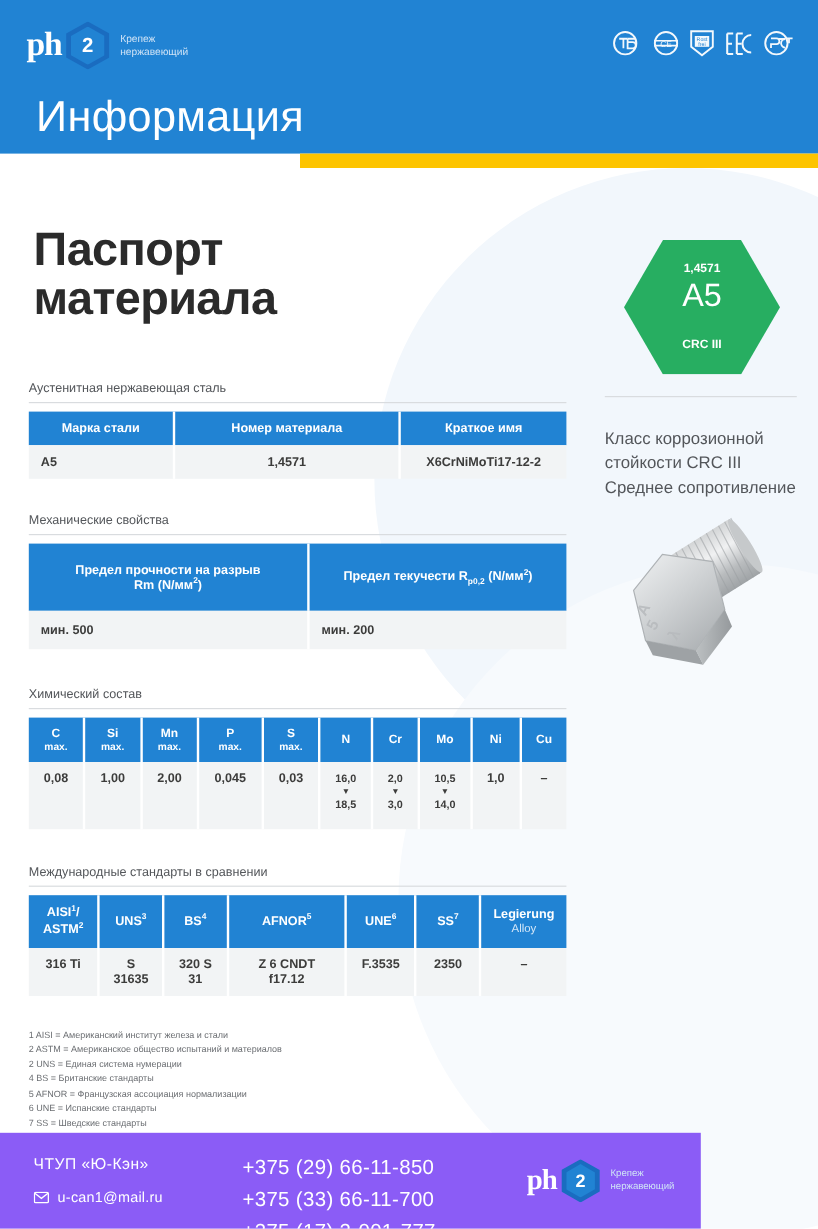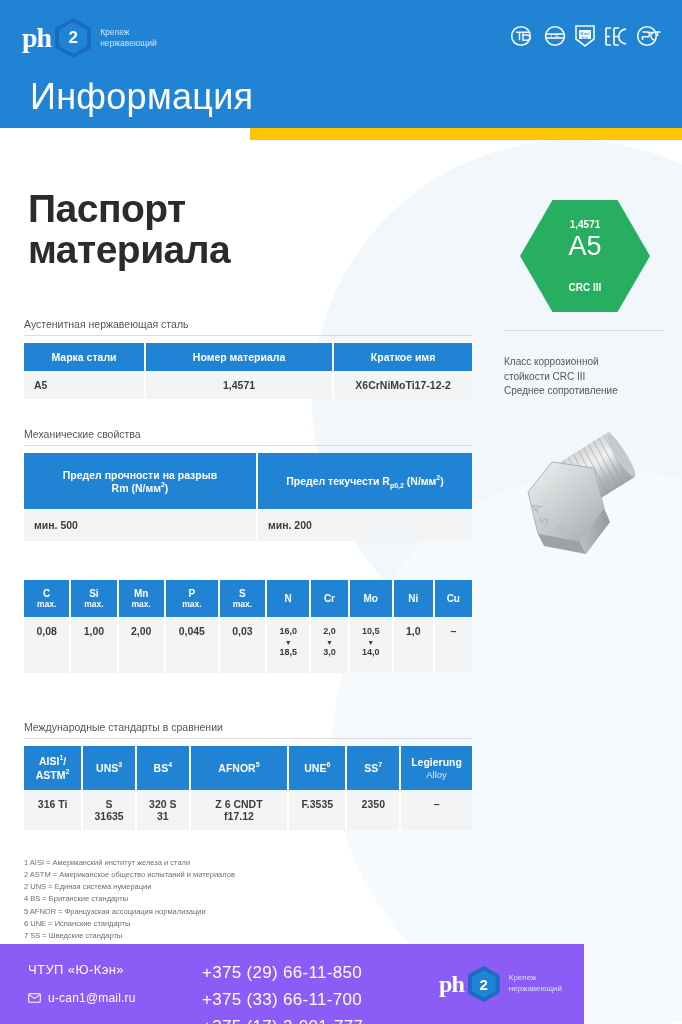--- a/index.html
+++ b/index.html
@@ -125,21 +125,21 @@
   }
   .hexbadge .bg {
     position:absolute; inset:0; background:#27ae61;
     clip-path:polygon(25% 0%,75% 0%,100% 50%,75% 100%,25% 100%,0% 50%);
   }
   .hexbadge .lbl-top { position:relative; color:#ffffff; font-size:10px; font-weight:700; margin-bottom:2px; }
   .hexbadge .lbl-mid { position:relative; color:#ffffff; font-size:27px; font-weight:400; line-height:1.1; }
   .hexbadge .lbl-bot { position:relative; color:#ffffff; font-size:10px; font-weight:700; margin-top:20px; }
 
   .crc-rule { position:absolute; left:504px; top:190px; width:160px; height:1px; background:#d9dcdf; }
-  .crc-text { position:absolute; left:504px; top:215px; width:170px; font-size:10px; color:#53565a; line-height:1.45; }
+  .crc-text { position:absolute; left:504px; top:215px; width:170px; font-size:14px; color:#53565a; line-height:1.45; }
 
   
   .bolt { position:absolute; left:508px; top:290px; width:160px; height:160px; }
 
   
   .footer {
     position:absolute; left:0; top:944px; width:584px; height:80px;
     background:#8b5cf6; z-index:3;
   }
   .f-company {
@@ -259,20 +259,21 @@
       <tbody>
         <tr>
           <td class="td-left" style="padding:10px">мин. 500</td>
           <td class="td-left" style="padding:10px">мин. 200</td>
         </tr>
       </tbody>
     </table>
   </div>
 
   <div class="block chem" style="top:433px;">
+    <div class="sec-label">Химический состав</div>
     <table class="t chem">
       <thead>
         <tr>
           <th>
               <span class="hh">C</span>
               <span class="mx">max.</span>
             </th>
           <th>
               <span class="hh">Si</span>
               <span class="mx">max.</span>

